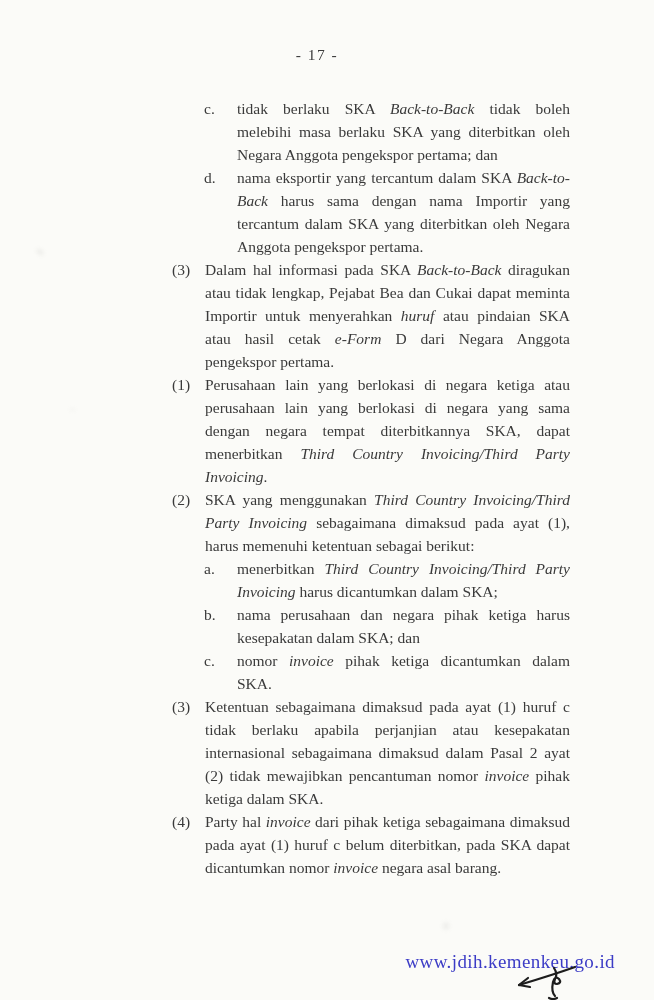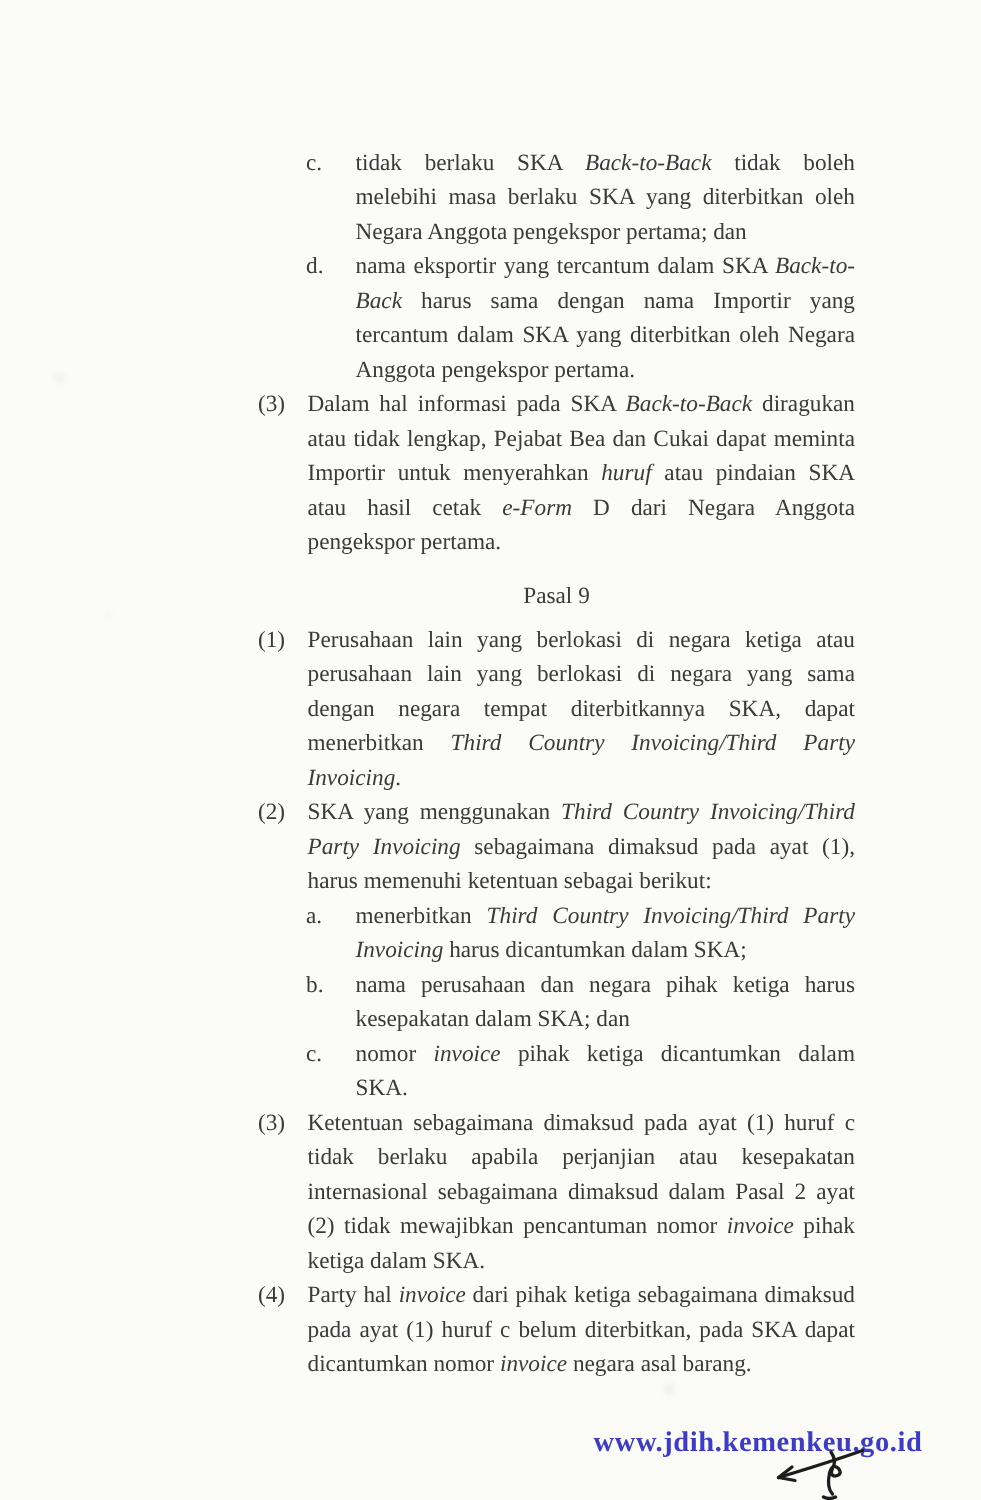--- a/index.html
+++ b/index.html
@@ -40,35 +40,35 @@
   }
   .smudge.s1{left:36px;top:250px;width:8px;height:4px;opacity:0.18;transform:rotate(35deg);}
   .smudge.s2{left:443px;top:922px;width:6px;height:8px;opacity:0.14;}
   .smudge.s3{left:70px;top:408px;width:5px;height:3px;opacity:0.10;}
 </style>
 </head>
 <body>
 
 <div class="page" style="background: rgb(251, 251, 248); color: rgb(58, 58, 58);">
 
+  <div class="page-number">- 17 -</div>
 
   <main class="doc-body" id="doc-body">
       <div class="item lvl2">
         <span class="marker">c.</span>
         <div class="body"><span>tidak berlaku SKA </span><i>Back-to-Back</i><span> tidak boleh melebihi masa berlaku SKA yang diterbitkan oleh Negara Anggota pengekspor pertama; dan</span></div>
       </div>
       <div class="item lvl2">
         <span class="marker">d.</span>
         <div class="body"><span>nama eksportir yang tercantum dalam SKA </span><i>Back-to-Back</i><span> harus sama dengan nama Importir yang tercantum dalam SKA yang diterbitkan oleh Negara Anggota pengekspor pertama.</span></div>
       </div>
       <div class="item">
         <span class="marker">(3)</span>
         <div class="body"><span>Dalam hal informasi pada SKA </span><i>Back-to-Back</i><span> diragukan atau tidak lengkap, Pejabat Bea dan Cukai dapat meminta Importir untuk menyerahkan </span><i>huruf</i><span> atau pindaian SKA atau hasil cetak </span><i>e-Form</i><span> D dari Negara Anggota pengekspor pertama.</span></div>
       </div>
-      <div class="heading">Pasal 9</div>
       <div class="item">
         <span class="marker">(1)</span>
         <div class="body"><span>Perusahaan lain yang berlokasi di negara ketiga atau perusahaan lain yang berlokasi di negara yang sama dengan negara tempat diterbitkannya SKA, dapat menerbitkan </span><i>Third Country Invoicing/Third Party Invoicing</i><span>.</span></div>
       </div>
       <div class="item">
         <span class="marker">(2)</span>
         <div class="body"><span>SKA yang menggunakan </span><i>Third Country Invoicing/Third Party Invoicing</i><span> sebagaimana dimaksud pada ayat (1), harus memenuhi ketentuan sebagai berikut:</span></div>
       </div>
       <div class="item lvl2">
         <span class="marker">a.</span>
@@ -89,21 +89,21 @@
       <div class="item">
         <span class="marker">(4)</span>
         <div class="body"><span>Party hal </span><i>invoice</i><span> dari pihak ketiga sebagaimana dimaksud pada ayat (1) huruf c belum diterbitkan, pada SKA dapat dicantumkan nomor </span><i>invoice</i><span> negara asal barang.</span></div>
       </div>
     </main>
 
   <div class="smudge s1"></div>
   <div class="smudge s2"></div>
   <div class="smudge s3"></div>
 
-  <a class="footer-url" style="color: rgb(60, 60, 198); font-weight: bold;">www.jdih.kemenkeu.go.id</a>
+  <a class="footer-url" style="color: rgb(60, 60, 198);">www.jdih.kemenkeu.go.id</a>
 
   <svg class="sig" width="84" height="46" viewBox="0 0 84 46">
     <g fill="none" stroke="#1d1d1d" stroke-width="2.2" stroke-linecap="round" stroke-linejoin="round">
 
       <path d="M 72 9 C 58 14 36 21 16 27"></path>
 
       <path d="M 16 27 l 9 -7 M 16 27 l 11 2"></path>
 
       <path d="M 51 10 q 4 6 1 11 q -2 5 2 5 q 5 -1 2 -5 q -4 -4 -6 3 q -2 10 2 14"></path>
       <path d="M 46 40 q 4 2 8 0"></path>

